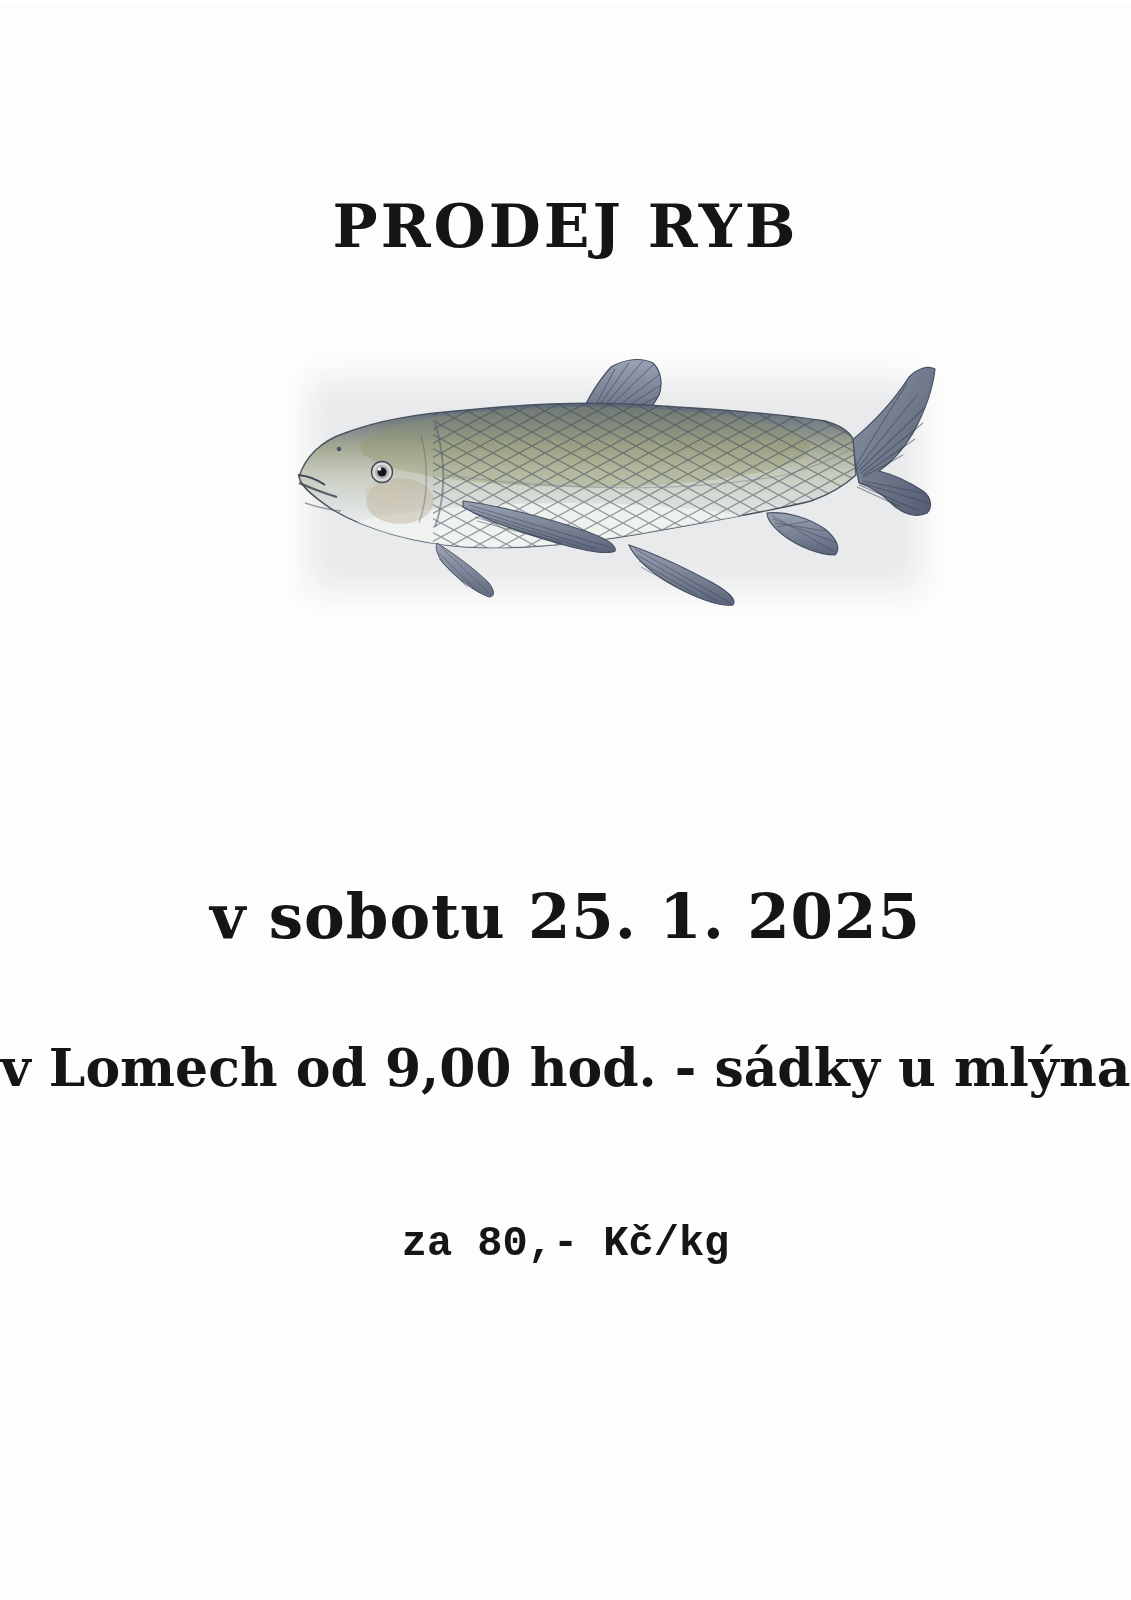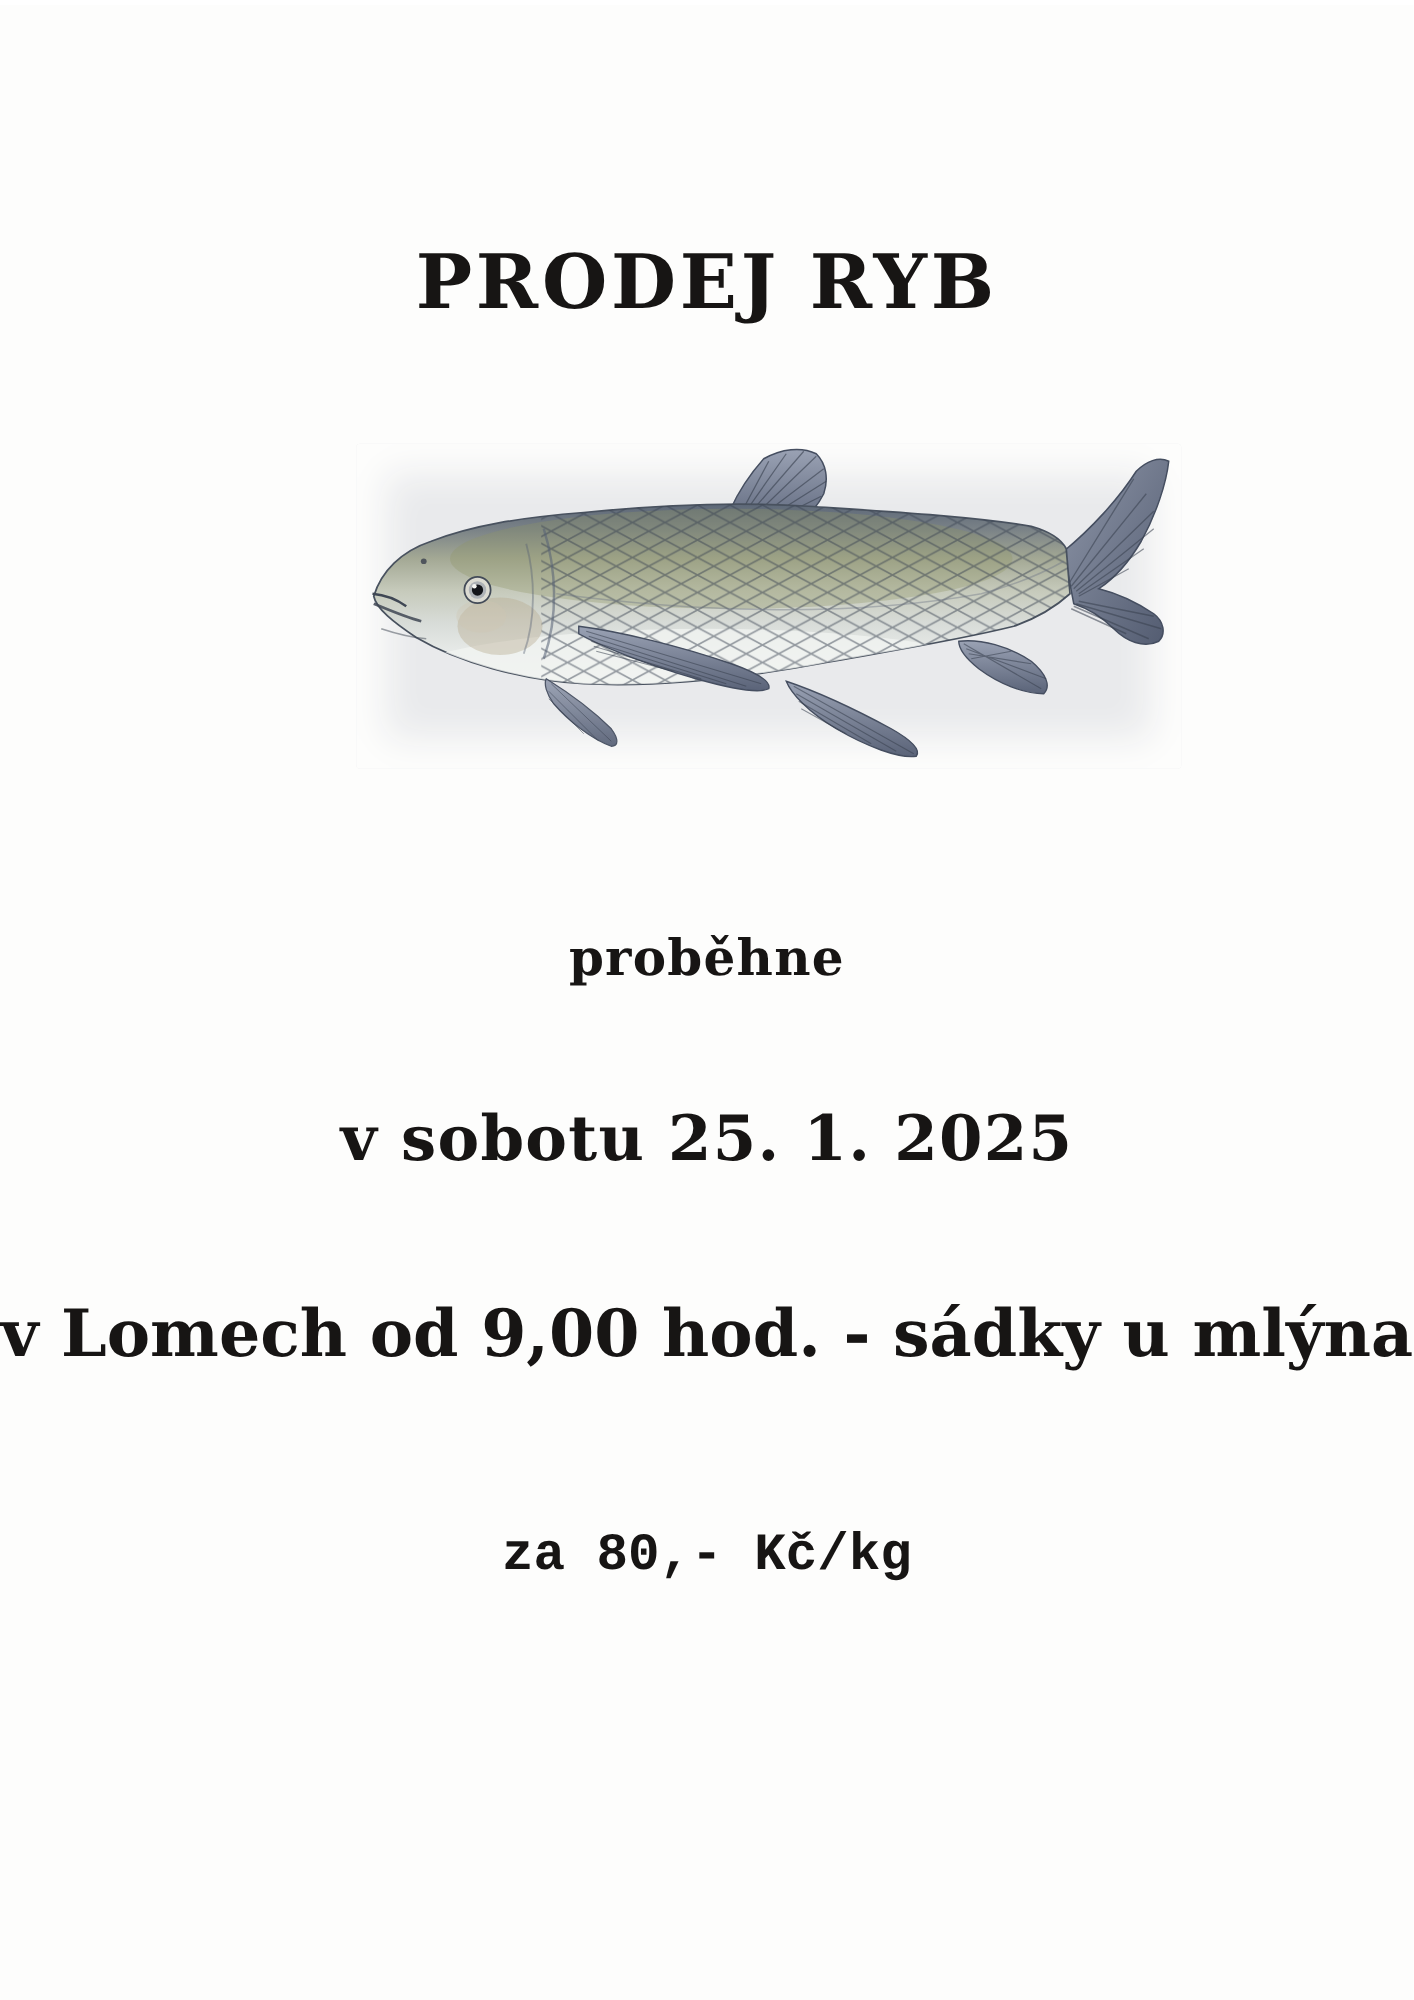--- a/index.html
+++ b/index.html
@@ -15,21 +15,21 @@
   .line{
     position:absolute;left:0;width:100%;
     margin:0;padding:0;
     text-align:center;
     font-weight:bold;
     line-height:1;
     white-space:nowrap;
   }
   .title    {top:192px; font-size:60px; letter-spacing:3px;}
   .probehne {top:743px; font-size:40px; letter-spacing:1px;}
-  .dateline {top:882px; font-size:50px; letter-spacing:1px;}
+  .dateline {top:882px; font-size:61px; letter-spacing:1px;}
   .placeline{top:1038px;font-size:52px;}
   .fishtypes{top:1155px;font-size:48px; letter-spacing:1px;}
   .priceline{top:1219px;font-size:42px;font-family:Liberation Mono, monospace;}
   .fish-image{
     position:absolute;left:245px;top:335px;
     width:660px;height:260px;
     background:#e9eaec;
     border-radius:3px;
     box-shadow:inset 0 0 30px 24px #fdfdfc;
   }
@@ -130,18 +130,17 @@
 
       <g>
         <path d="M482,158 C500,156 522,162 540,174 C552,184 556,194 550,200 C534,200 514,192 498,180 C488,172 482,164 482,158 Z" fill="url(#finGrad)" stroke="#454e60" stroke-width="1.1"></path>
         <g stroke="#39414f" stroke-width="0.9" opacity="0.55">
           <path d="M486,160 L548,196 M488,164 L552,188 M490,168 L540,176 M492,172 L524,166"></path>
         </g>
       </g>
     </svg>
   </figure>
 
-  <p class="line probehne">proběhne</p>
   <p class="line dateline">v sobotu 25. 1. 2025</p>
   <p class="line placeline">v Lomech od 9,00 hod. - sádky u mlýna</p>
   <p class="line priceline">za 80,- Kč/kg</p>
 
 </div>
 
 </body></html>

